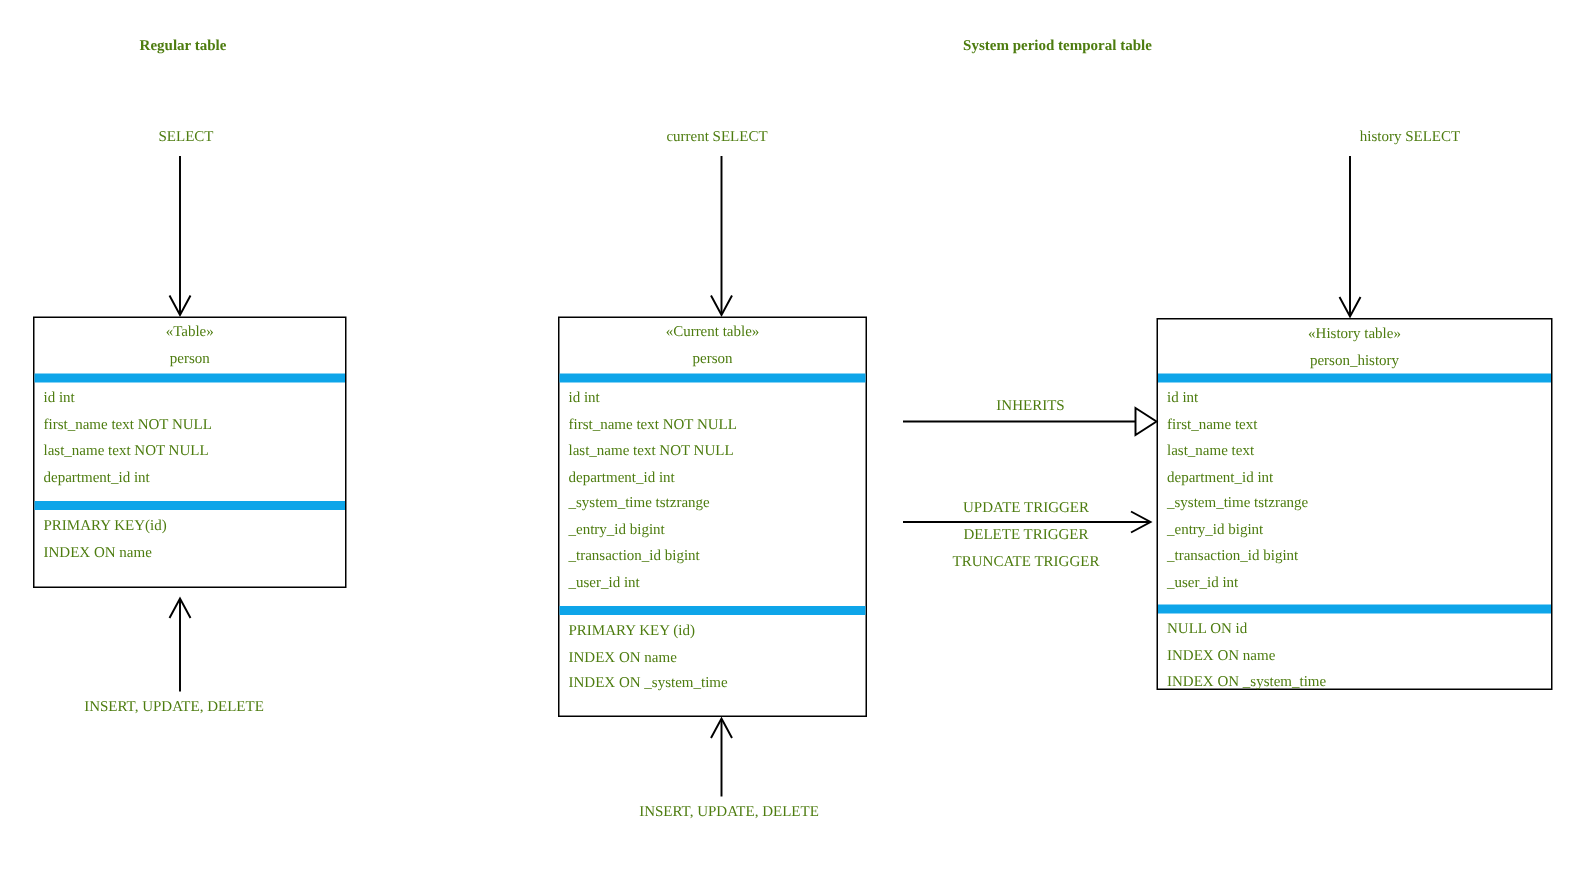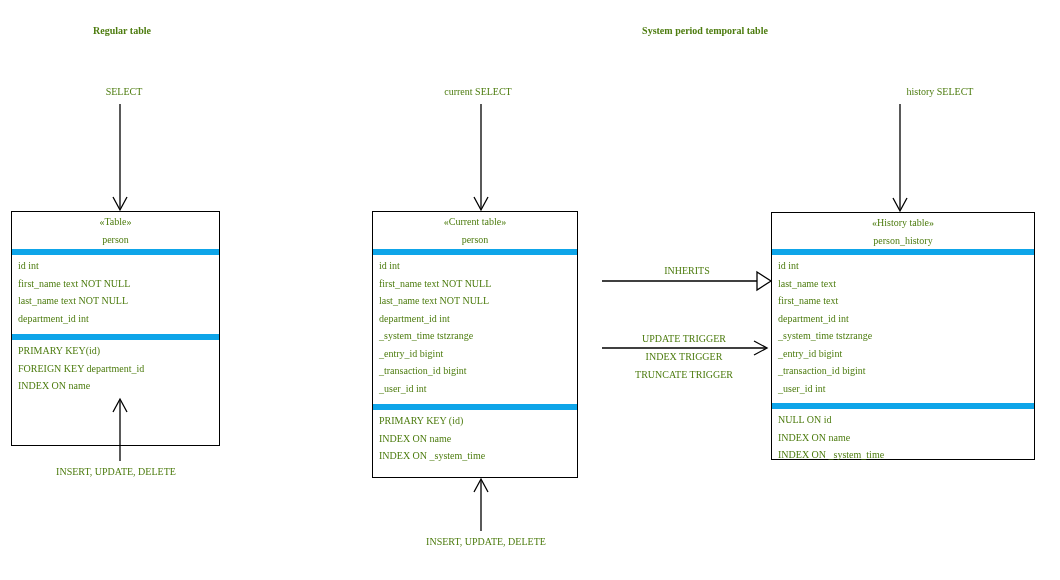--- a/index.html
+++ b/index.html
@@ -53,38 +53,37 @@
   <div class="abs label heading" style="left:555px; top:24px; width:300px;">System period temporal table</div>
 
   <div class="abs label" style="left:64px; top:85px; width:120px;">SELECT</div>
   <div class="abs label" style="left:398px; top:85px; width:160px;">current SELECT</div>
   <div class="abs label" style="left:860px; top:85px; width:160px;">history SELECT</div>
   <div class="abs label" style="left:16px; top:465px; width:200px;">INSERT, UPDATE, DELETE</div>
   <div class="abs label" style="left:386px; top:535px; width:200px;">INSERT, UPDATE, DELETE</div>
   <div class="abs label" style="left:607px; top:264px; width:160px;">INHERITS</div>
   <div class="abs" style="left:594px; top:330px; width:180px; text-align:center; line-height:18px;">
       <div>UPDATE TRIGGER</div>
-      <div>INDEX TRIGGER</div>
+      <div>DELETE TRIGGER</div>
       <div>TRUNCATE TRIGGER</div>
     </div>
 
-  <div class="uml-table" style="left:11px; top:211px; width:209px; height:235px;">
+  <div class="uml-table" style="left:22px; top:211px; width:209px; height:181px;">
     <div class="uml-header" style="height:37px;">
       <div>«Table»</div>
       <div>person</div>
     </div>
     <div class="uml-compartment" style="height:85px;">
         <div>id int</div>
         <div>first_name text NOT NULL</div>
         <div>last_name text NOT NULL</div>
         <div>department_id int</div>
       </div>
     <div class="uml-compartment" style="height:64px;">
         <div>PRIMARY KEY(id)</div>
-        <div>FOREIGN KEY department_id</div>
         <div>INDEX ON name</div>
       </div>
   </div>
 
   <div class="uml-table" style="left:372px; top:211px; width:206px; height:267px;">
     <div class="uml-header" style="height:37px;">
       <div>«Current table»</div>
       <div>person</div>
     </div>
     <div class="uml-compartment" style="height:155px;">
@@ -104,22 +103,22 @@
       </div>
   </div>
 
   <div class="uml-table" style="left:771px; top:212px; width:264px; height:248px;">
     <div class="uml-header" style="height:36px;">
       <div>«History table»</div>
       <div>person_history</div>
     </div>
     <div class="uml-compartment" style="height:154px;">
         <div>id int</div>
+        <div>first_name text</div>
         <div>last_name text</div>
-        <div>first_name text</div>
         <div>department_id int</div>
         <div>_system_time tstzrange</div>
         <div>_entry_id bigint</div>
         <div>_transaction_id bigint</div>
         <div>_user_id int</div>
       </div>
     <div class="uml-compartment" style="height:57px;">
         <div>NULL ON id</div>
         <div>INDEX ON name</div>
         <div>INDEX ON _system_time</div>

